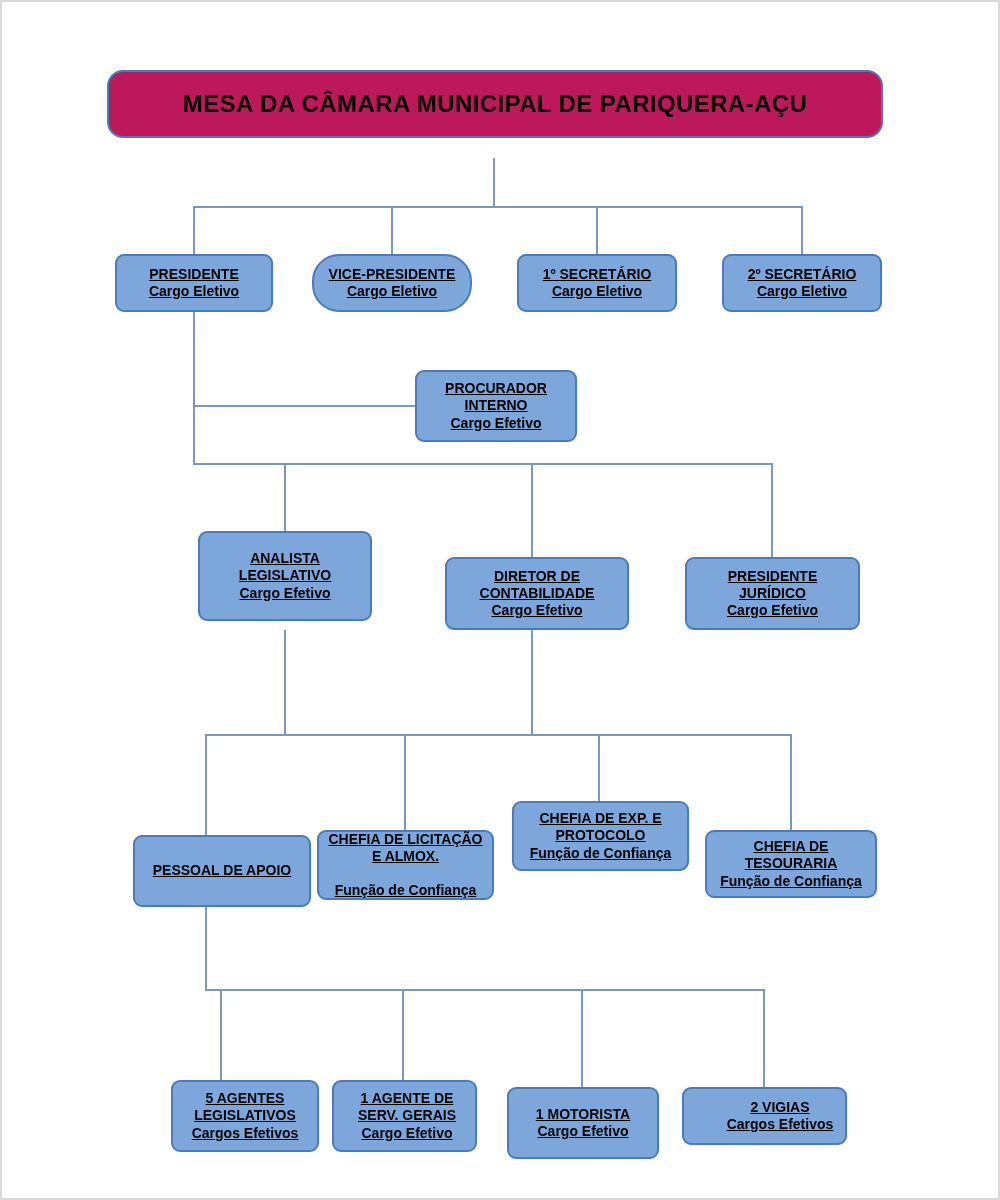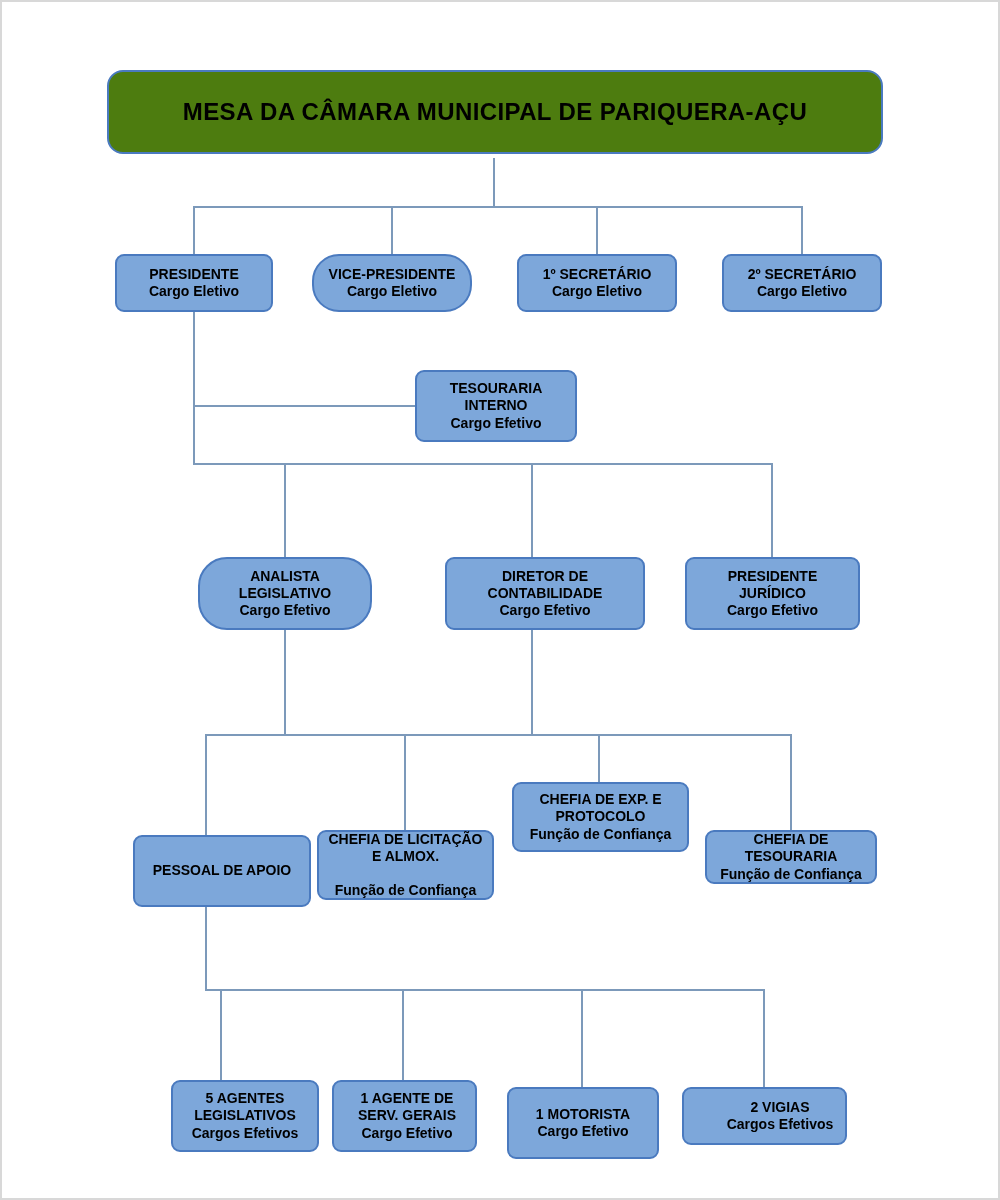--- a/index.html
+++ b/index.html
@@ -9,41 +9,42 @@
   .canvas {
     position:relative;
     width:1000px; height:1200px;
     background:#ffffff;
     border:2px solid #d8d8d8;
     overflow:hidden;
   }
 
   .root-box {
     position:absolute;
-    left:105px; top:68px; width:776px; height:84px;
-    background:#4d7c0f;
+    left:105px; top:68px; width:776px; height:68px;
+    background:#be185d;
     border:2px solid #4a7abf;
     border-radius:16px;
     display:flex; align-items:center; justify-content:center;
     text-align:center;
     font-weight:bold; font-size:24px; color:#000;
     letter-spacing:0.4px;
     padding:0 26px;
   }
 
   .node {
     position:absolute;
     background:#7da7da;
     border:2px solid #4a7abf;
     border-radius:9px;
     display:flex; flex-direction:column;
     align-items:center; justify-content:center;
     text-align:center;
     color:#000; font-weight:bold;
     padding:4px 6px;
+    text-decoration:underline;
   }
   .node .t { font-size:14px; line-height:1.22; }
   .node .s { font-size:14px; line-height:1.22; }
 
   .line { position:absolute; background:#7c99ba; }
   .h { height:2px; }
   .v { width:2px; }
 </style>
 </head>
 <body>
@@ -95,49 +96,49 @@
   <div class="node" style="left:515px; top:252px; width:160px; height:58px;">
     <div class="t">1º SECRETÁRIO</div>
     <div class="s">Cargo Eletivo</div>
   </div>
   <div class="node" style="left:720px; top:252px; width:160px; height:58px;">
     <div class="t">2º SECRETÁRIO</div>
     <div class="s">Cargo Eletivo</div>
   </div>
 
   <div class="node" style="left:413px; top:368px; width:162px; height:72px;">
-    <div class="t">TESOURARIA INTERNO</div>
+    <div class="t">PROCURADOR INTERNO</div>
     <div class="s">Cargo Efetivo</div>
   </div>
 
-  <div class="node" style="left:196px; top:555px; width:174px; height:73px;border-radius:29px;">
+  <div class="node" style="left:196px; top:529px; width:174px; height:90px;">
     <div class="t">ANALISTA LEGISLATIVO</div>
     <div class="s">Cargo Efetivo</div>
   </div>
-  <div class="node" style="left:443px; top:555px; width:200px; height:73px;">
+  <div class="node" style="left:443px; top:555px; width:184px; height:73px;">
     <div class="t">DIRETOR DE CONTABILIDADE</div>
     <div class="s">Cargo Efetivo</div>
   </div>
   <div class="node" style="left:683px; top:555px; width:175px; height:73px;">
     <div class="t">PRESIDENTE JURÍDICO</div>
     <div class="s">Cargo Efetivo</div>
   </div>
 
   <div class="node" style="left:131px; top:833px; width:178px; height:72px;">
     <div class="t">PESSOAL DE APOIO</div>
   </div>
   <div class="node" style="left:315px; top:828px; width:177px; height:70px;gap:16px;">
     <div class="t">CHEFIA DE LICITAÇÃO E ALMOX.</div>
     <div class="s">Função de Confiança</div>
   </div>
-  <div class="node" style="left:510px; top:780px; width:177px; height:70px;">
+  <div class="node" style="left:510px; top:799px; width:177px; height:70px;">
     <div class="t">CHEFIA DE EXP. E PROTOCOLO</div>
     <div class="s">Função de Confiança</div>
   </div>
-  <div class="node" style="left:703px; top:828px; width:172px; height:54px;">
+  <div class="node" style="left:703px; top:828px; width:172px; height:68px;">
     <div class="t">CHEFIA DE TESOURARIA</div>
     <div class="s">Função de Confiança</div>
   </div>
 
   <div class="node" style="left:145px; top:1078px; width:148px; height:72px;margin-left:24px;">
     <div class="t">5 AGENTES LEGISLATIVOS</div>
     <div class="s">Cargos Efetivos</div>
   </div>
   <div class="node" style="left:330px; top:1078px; width:145px; height:72px;padding-left:11px;">
     <div class="t">1 AGENTE DE SERV. GERAIS</div>

